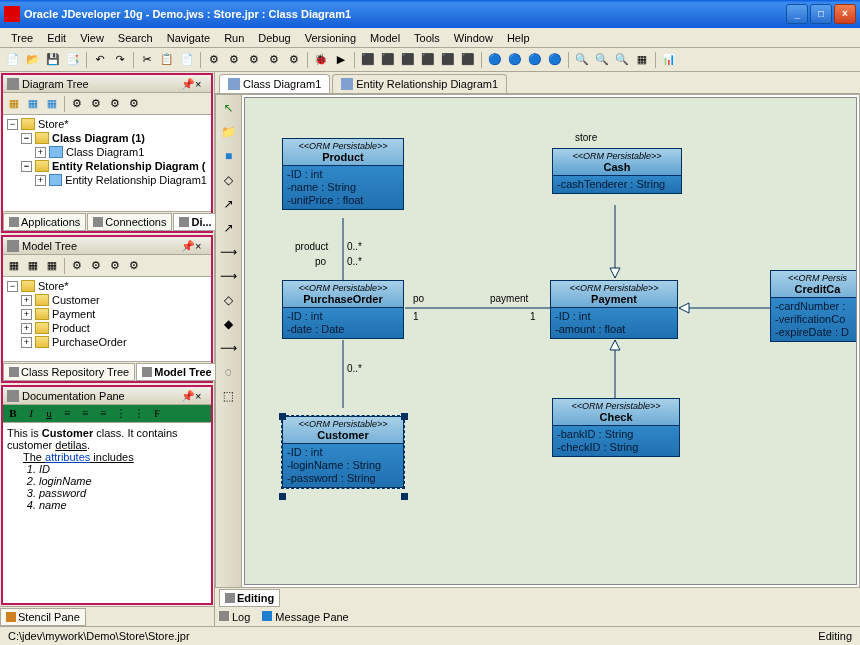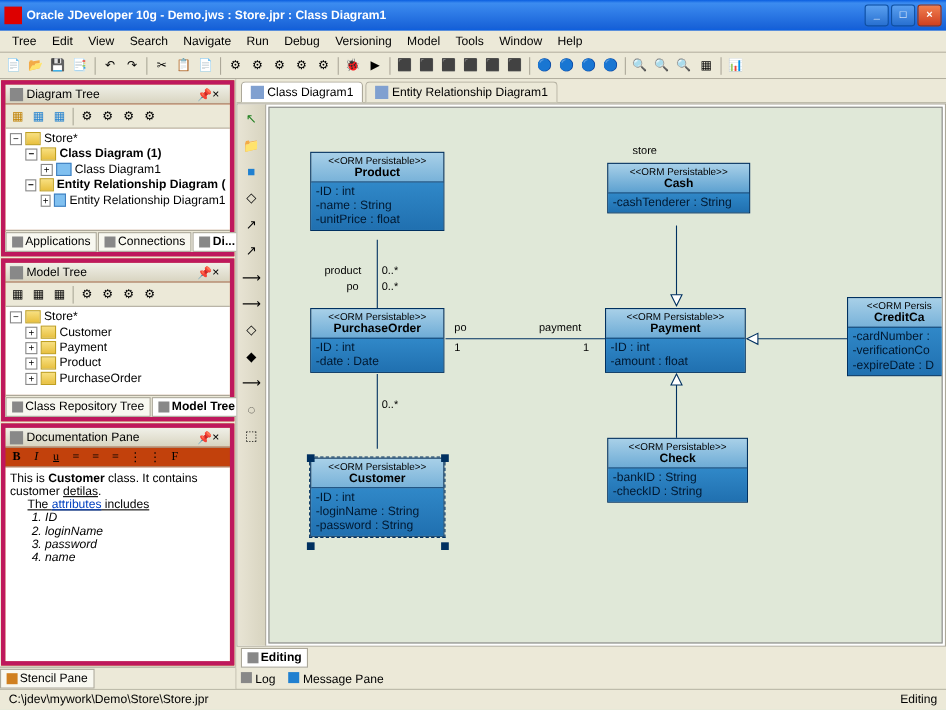--- a/index.html
+++ b/index.html
@@ -9,21 +9,21 @@
 .titlebar .spacer { flex: 1; }
 .winbtn { width: 22px; height: 20px; background: linear-gradient(to bottom, #5aa0f0, #2870d0); border: 1px solid #1050a0; border-radius: 3px; margin-left: 2px; color: white; text-align: center; line-height: 18px; font-weight: bold; font-size: 10px; cursor: pointer; }
 .winbtn.close { background: linear-gradient(to bottom, #f08050, #d04020); border-color: #a03010; }
 .menubar { background: #ece9d8; height: 20px; display: flex; align-items: center; padding: 0 4px; border-bottom: 1px solid #aca899; }
 .menubar span { padding: 2px 7px; cursor: pointer; }
 .toolbar { background: #ece9d8; height: 24px; display: flex; align-items: center; padding: 0 4px; border-bottom: 1px solid #aca899; gap: 2px; }
 .tbtn { width: 18px; height: 18px; border: 1px solid transparent; display: inline-flex; align-items: center; justify-content: center; cursor: pointer; font-size: 11px; }
 .tsep { width: 1px; height: 16px; background: #aca899; margin: 0 2px; }
 .main { display: flex; height: 554px; }
 .left { width: 215px; display: flex; flex-direction: column; background: #ece9d8; border-right: 1px solid #aca899; }
-.panel { border: 4px solid #be185d; margin: 1px; background: #c2410c; display: flex; flex-direction: column; }
+.panel { border: 2px solid #be185d; margin: 1px; background: #15803d; display: flex; flex-direction: column; }
 .panel-hdr { background: linear-gradient(to bottom, #f0f0e8, #d8d4c0); height: 18px; display: flex; align-items: center; padding: 0 4px; font-weight: normal; border-bottom: 1px solid #aca899; }
 .panel-hdr .ph-icon { width: 12px; height: 12px; background: #888; margin-right: 3px; }
 .panel-hdr .pin { width: 12px; height: 12px; margin-left: auto; cursor: pointer; }
 .panel-hdr .pclose { width: 12px; height: 12px; margin-left: 2px; cursor: pointer; }
 .panel-tb { height: 22px; background: #ece9d8; border-bottom: 1px solid #aca899; display: flex; align-items: center; padding: 0 2px; gap: 1px; }
 .panel-body { flex: 1; overflow: auto; padding: 2px; background: white; }
 .tree-item { display: flex; align-items: center; padding: 1px 2px; white-space: nowrap; cursor: pointer; }
 .tree-item .exp { width: 11px; height: 11px; border: 1px solid #888; text-align: center; line-height: 9px; font-size: 9px; margin-right: 3px; background: white; }
 .tree-item .ticon { width: 14px; height: 12px; margin-right: 3px; display: inline-block; }
 .folder-icon { background: linear-gradient(to bottom, #f8e080, #e8c040); border: 1px solid #c0a020; }
@@ -44,21 +44,21 @@
 .etab { padding: 3px 8px; border: 1px solid #aca899; border-bottom: none; background: #ece9d8; margin-right: 2px; font-size: 11px; display: flex; align-items: center; cursor: pointer; border-radius: 4px 4px 0 0; }
 .etab.active { background: white; }
 .etab .eicon { width: 12px; height: 12px; margin-right: 3px; background: #80a0d0; }
 .canvas-area { flex: 1; display: flex; background: white; border: 1px solid #aca899; }
 .palette { width: 26px; background: linear-gradient(to right, #e8e4d4, #d8d4c0); border-right: 1px solid #aca899; display: flex; flex-direction: column; align-items: center; padding-top: 4px; gap: 6px; }
 .pbtn { width: 18px; height: 18px; cursor: pointer; display: flex; align-items: center; justify-content: center; font-size: 12px; }
 .canvas { flex: 1; background: #e0e8d8; position: relative; overflow: hidden; border: 1px solid #888; margin: 2px; }
 .uml-class { position: absolute; background: linear-gradient(to bottom, #a8d0e8, #2880c0); border: 1px solid #003060; font-size: 10px; }
 .uml-class.selected { outline: 1px dashed #003060; }
 .uml-hdr { text-align: center; padding: 2px; border-bottom: 1px solid #003060; }
-.uml-stereo { font-size: 9px; }
+.uml-stereo { font-size: 9px; font-style: italic; }
 .uml-name { font-weight: bold; font-size: 11px; }
 .uml-attrs { background: linear-gradient(to bottom, #3088c8, #2070b0); color: #001830; padding: 2px 4px; font-size: 10px; line-height: 13px; }
 .assoc-label { position: absolute; font-size: 10px; color: #000; }
 .diag-tabs { height: 20px; background: #ece9d8; display: flex; align-items: center; padding-left: 4px; }
 .log-tabs { height: 18px; display: flex; align-items: center; padding-left: 4px; gap: 12px; }
 .statusbar { height: 19px; background: #ece9d8; border-top: 1px solid #aca899; display: flex; align-items: center; padding: 0 8px; font-size: 10px; }
 .statusbar .spacer { flex: 1; }
 svg.connector { position: absolute; top: 0; left: 0; pointer-events: none; }
 .handle { position: absolute; width: 7px; height: 7px; background: #003060; }
 </style>

